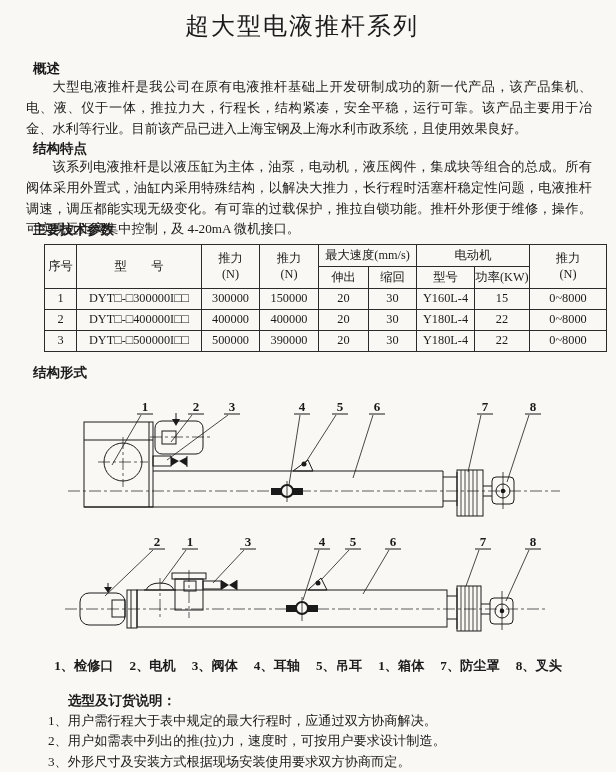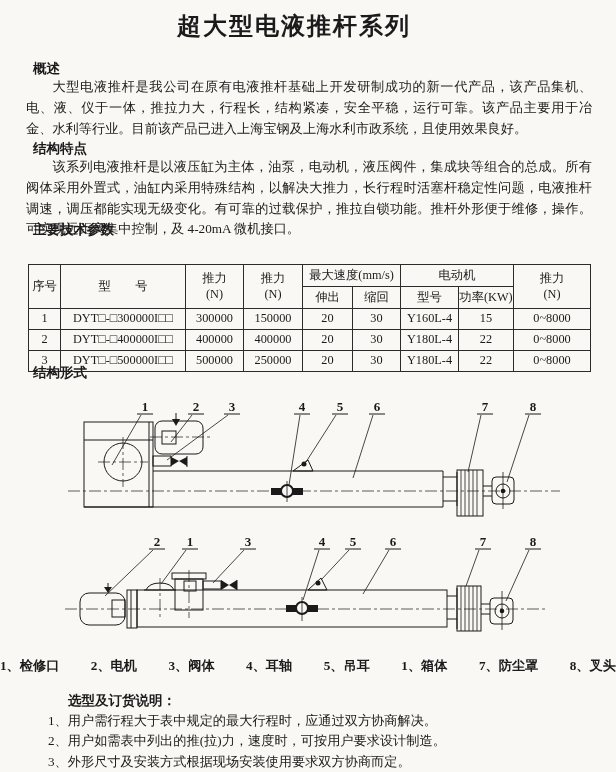--- a/index.html
+++ b/index.html
@@ -5,22 +5,22 @@
   html,body{margin:0;padding:0;}
   body{
     width:616px;height:772px;
     background:#f9f8f4;
     color:#1b1b1b;
     font-family:"Liberation Serif",serif;
     position:relative;overflow:hidden;
   }
   .abs{position:absolute;}
   .page-title{
-    top:10px;left:0;width:588px;text-align:center;
-    font-family:"Liberation Sans",sans-serif;font-weight:bold;
+    top:10px;left:8px;width:588px;text-align:center;
+    font-family:"Liberation Sans",sans-serif;font-weight:normal;
     font-size:24px;letter-spacing:2px;
   }
   .sec-head{
     left:33px;
     font-family:"Liberation Sans",sans-serif;font-weight:bold;
     font-size:13.5px;
   }
   .para{
     left:26px;width:566px;
     font-size:13.2px;line-height:20.8px;
@@ -35,21 +35,21 @@
     border:1px solid #2b2b2b;
     text-align:center;vertical-align:middle;
     padding:0;font-weight:normal;
     white-space:pre-line;line-height:1.25;
     overflow:hidden;
   }
   tr.hrow{height:22px;}
   tr.drow{height:21px;}
   .legend{
     top:657px;left:0;width:616px;
-    display:flex;justify-content:space-between;gap:16px;
+    display:flex;justify-content:center;gap:16px;
     font-size:13.2px;font-weight:bold;
   }
   .order-head{top:692px;margin-left:35px;}
   .notes{
     top:711px;left:48px;width:540px;
     font-size:13.2px;line-height:20.4px;
   }
   svg{display:block;}
   svg line,svg path,svg rect,svg circle,svg polygon{
     stroke:#1a1a1a;fill:none;
@@ -69,21 +69,21 @@
 <div class="abs page-title">超大型电液推杆系列</div>
 
 <div class="abs sec-head" style="top:60px;">概述</div>
 <div class="abs para" style="top:77px;">大型电液推杆是我公司在原有电液推杆基础上开发研制成功的新一代产品，该产品集机、电、液、仪于一体，推拉力大，行程长，结构紧凑，安全平稳，运行可靠。该产品主要用于冶金、水利等行业。目前该产品已进入上海宝钢及上海水利市政系统，且使用效果良好。</div>
 
 <div class="abs sec-head" style="top:140px;">结构特点</div>
 <div class="abs para" style="top:157px;">该系列电液推杆是以液压缸为主体，油泵，电动机，液压阀件，集成块等组合的总成。所有阀体采用外置式，油缸内采用特殊结构，以解决大推力，长行程时活塞杆稳定性问题，电液推杆调速，调压都能实现无级变化。有可靠的过载保护，推拉自锁功能。推杆外形便于维修，操作。可实现远距离集中控制，及 4-20mA 微机接口。</div>
 
 <div class="abs sec-head" style="top:221px;">主要技术参数</div>
 
-<table class="params abs" style="top:244px;left:28px;width:562px;margin-top:20px;">
+<table class="params abs" style="top:244px;left:44px;width:562px;">
   <colgroup>
     <col style="width:32px">
       <col style="width:125px">
       <col style="width:58px">
       <col style="width:59px">
     <col style="width:50px">
       <col style="width:48px">
       <col style="width:58px">
       <col style="width:55px">
       <col style="width:77px">
@@ -126,21 +126,21 @@
     <td>20</td>
     <td>30</td>
     <td>Y180L-4</td>
     <td>22</td>
     <td>0~8000</td>
   </tr>
   <tr class="drow">
     <td>3</td>
     <td>DYT□-□500000I□□</td>
     <td>500000</td>
-    <td>250000</td>
+    <td>390000</td>
     <td>20</td>
     <td>30</td>
     <td>Y180L-4</td>
     <td>22</td>
     <td>0~8000</td>
   </tr>
 </tbody>
   </table>
 
 <div class="abs sec-head" style="top:364px;">结构形式</div>

